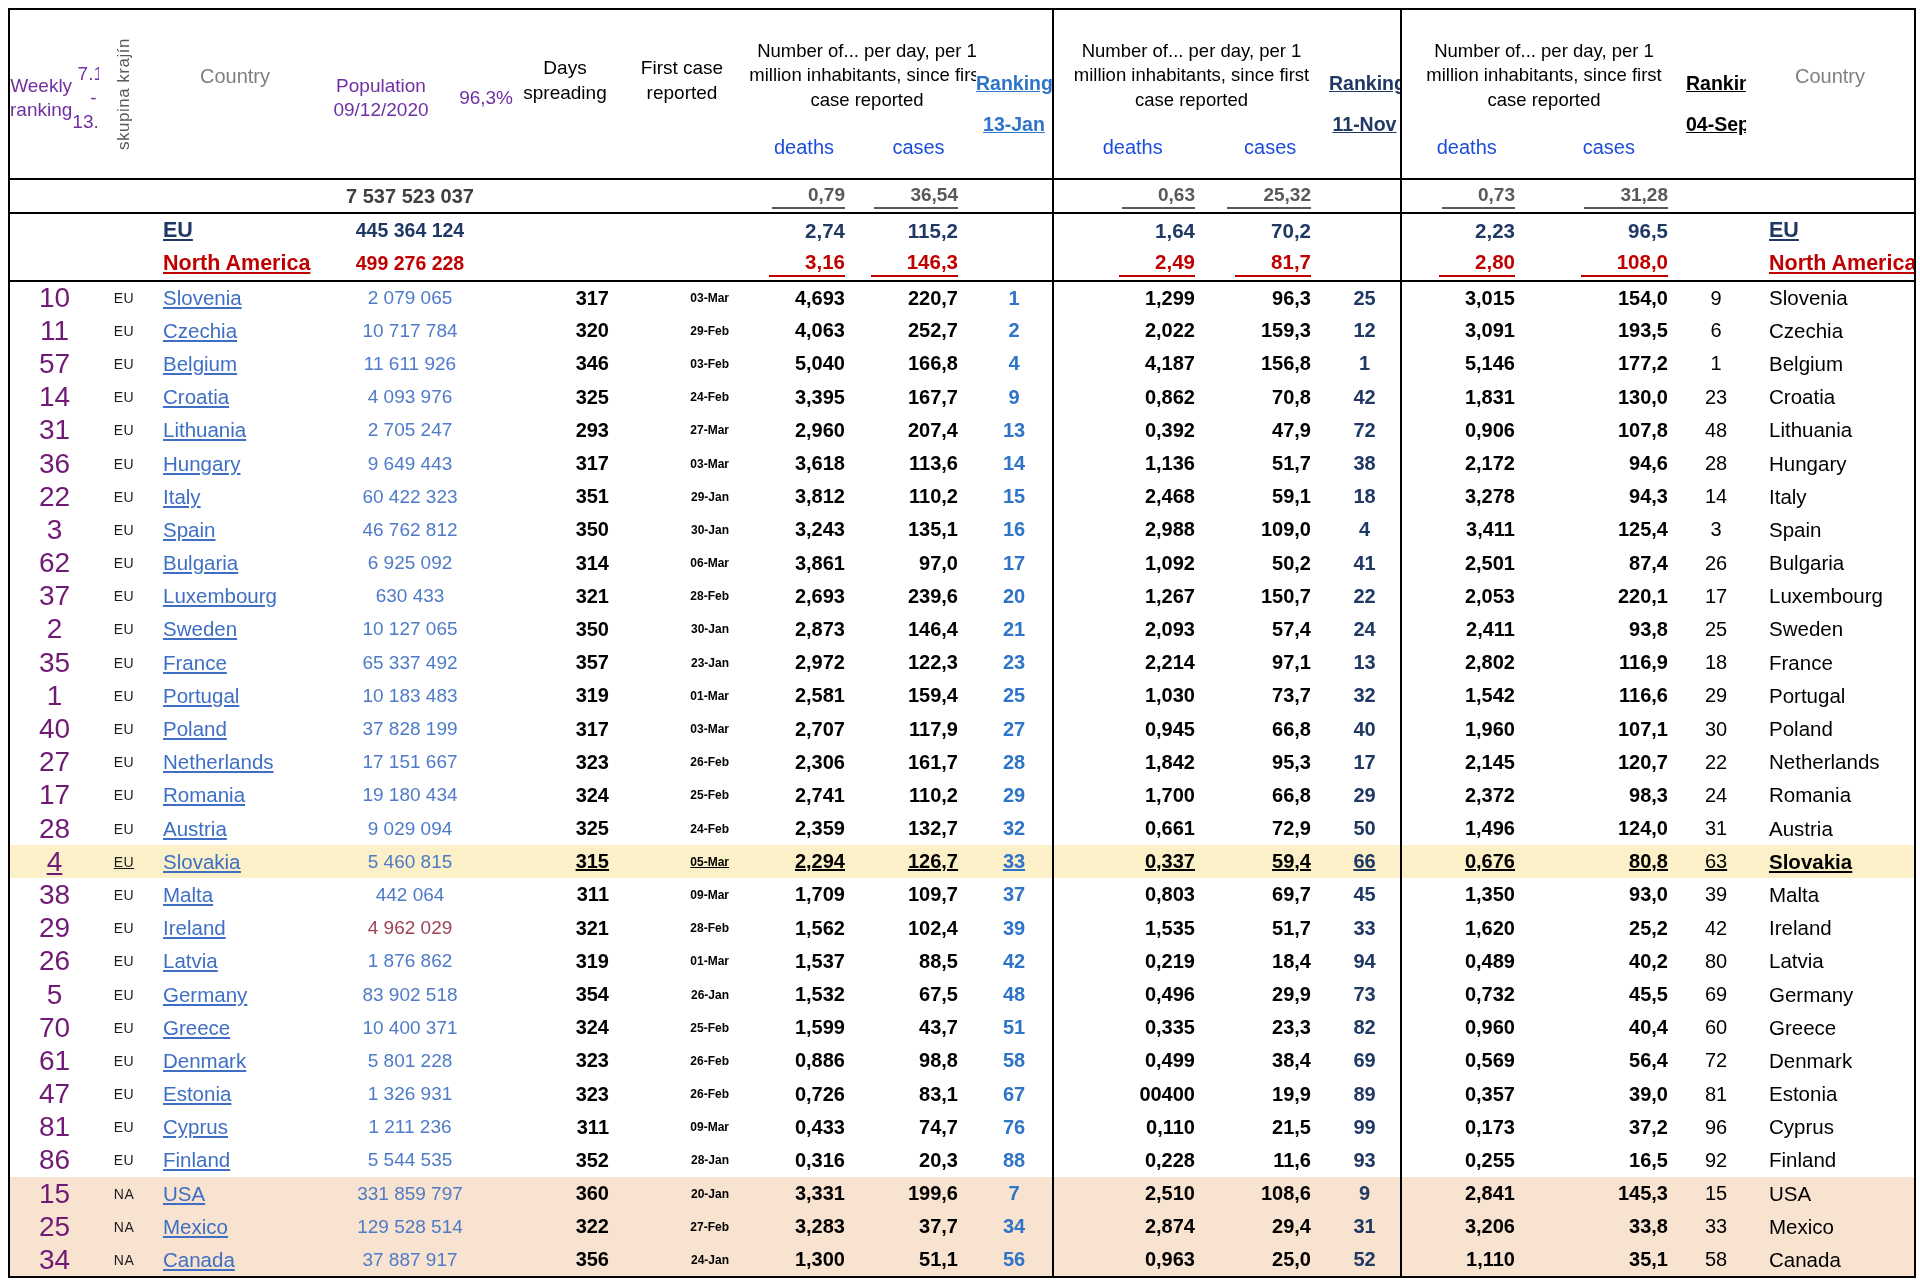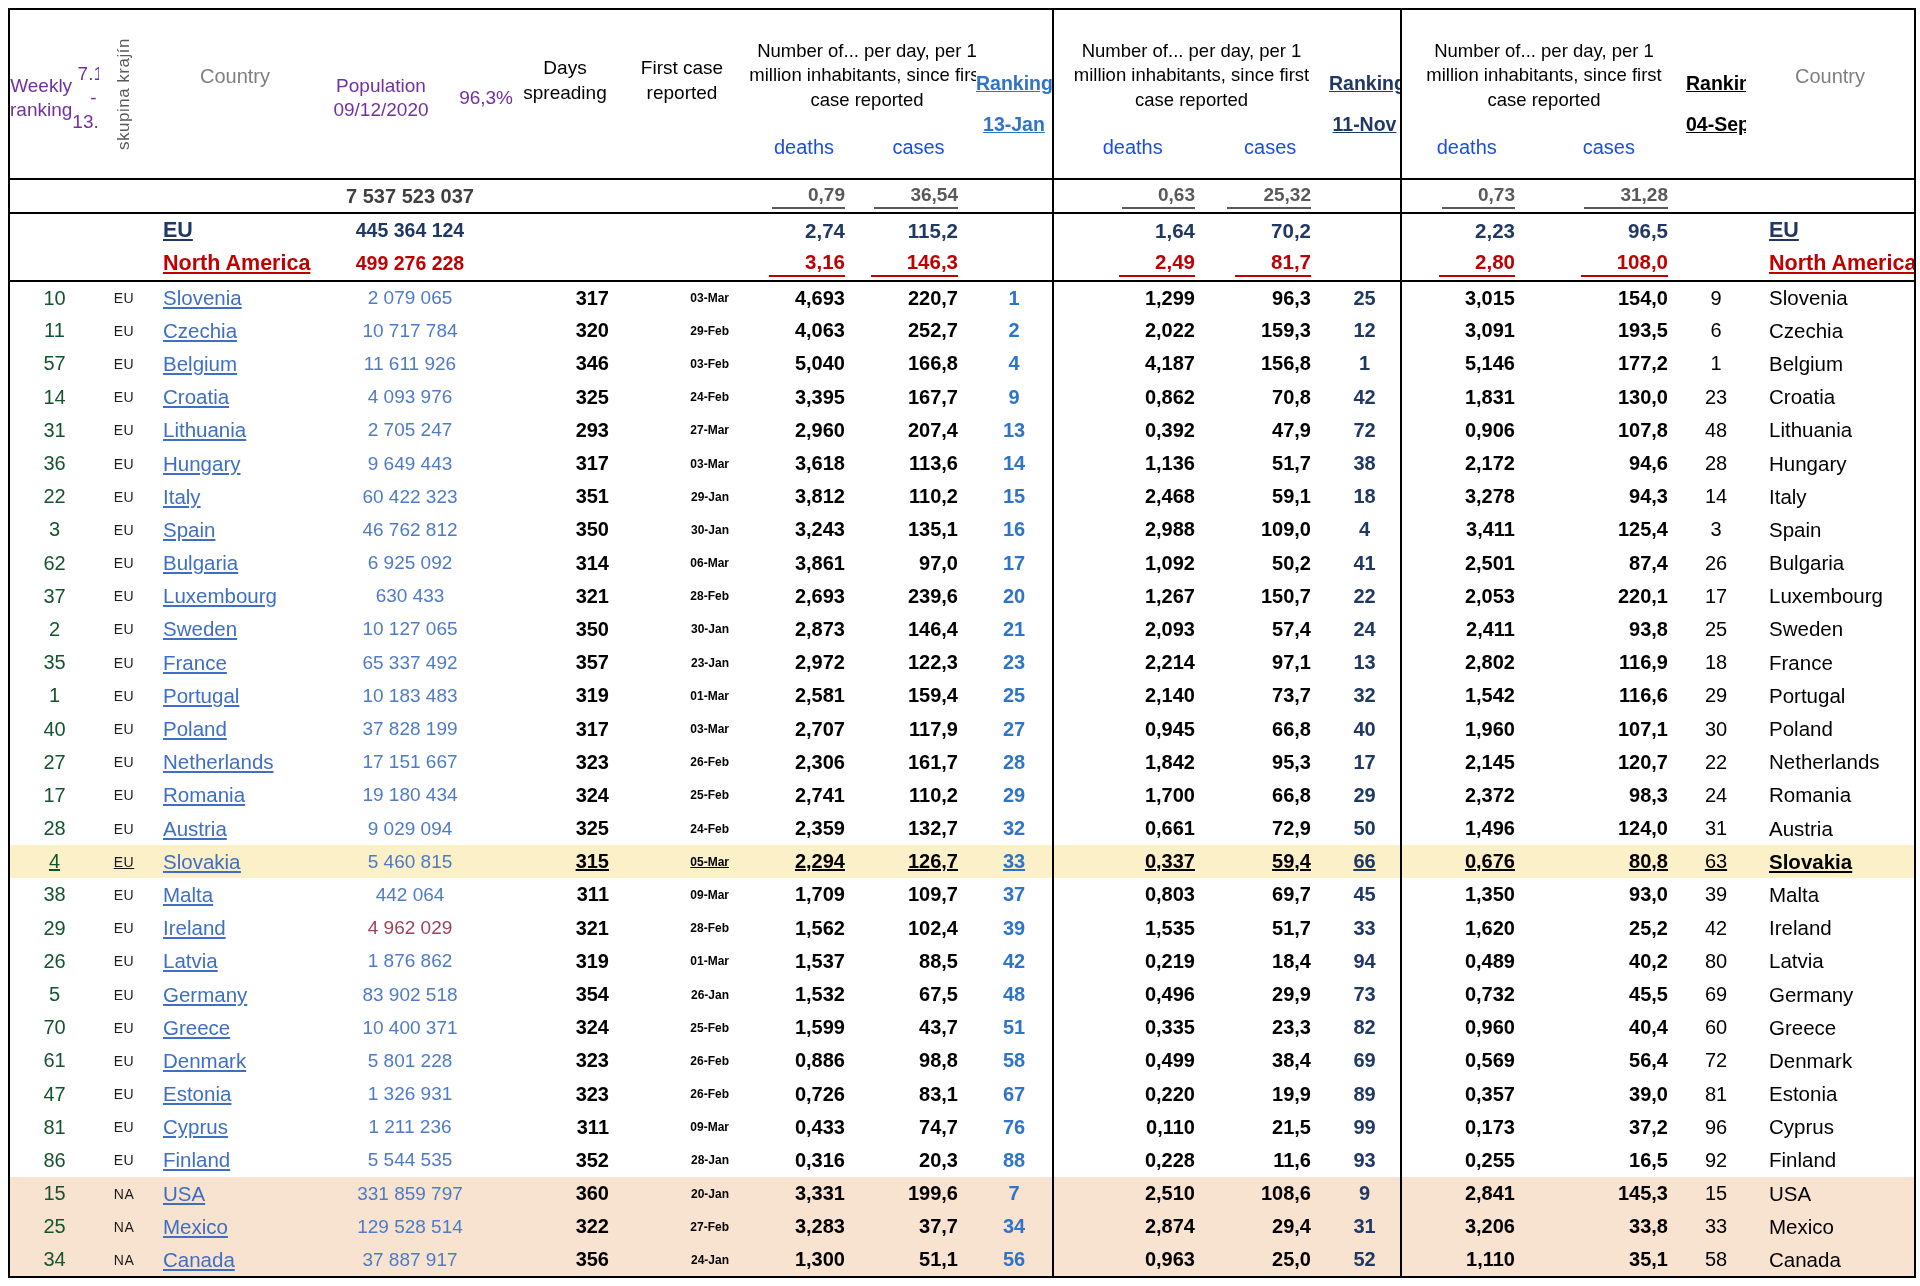--- a/index.html
+++ b/index.html
@@ -27,21 +27,21 @@
   
   tr.world{height:34px;} tr.world td{border-bottom:2px solid #000;color:#595959;font-weight:700;font-size:19px;}
   tr.eu-sum{height:34px;} tr.na-sum{height:34px;} tr.na-sum td{border-bottom:2.5px solid #000;}
   .navy{color:#1F3864;} .red{color:#C00000;}
   .grp-label{font-weight:700;font-size:21.5px;text-decoration:underline;cursor:pointer;}
   .sum-num{font-weight:700;font-size:20.5px;}
   .acct{display:inline-block;border-bottom:2px solid currentColor;padding-left:36px;padding-bottom:1px;}
   .w-pop{color:#404040;font-weight:700;font-size:20px;}
   
   tbody tr.r{height:33.2px;}
-  .c-rank{text-align:center;color:#14532d;font-size:20px;}
+  .c-rank{text-align:center;color:#701a75;font-size:28px;}
   .c-group{text-align:center;font-size:14px;color:#1a1a1a;letter-spacing:.5px;}
   .c-country{padding-left:14px !important;font-size:20.5px;}
   .link{color:#3E6FC4;text-decoration:underline;cursor:pointer;}
   .c-pop{text-align:center;padding-right:14px !important;color:#4E7BC8;font-size:19px;}
   .pop-muted{color:#9C4356;}
   .c-days{text-align:right;padding-right:8px !important;font-weight:700;font-size:20px;}
   .c-date{text-align:right;padding-right:18px !important;font-weight:700;font-size:12px;}
   .c-d{text-align:right;padding-right:16px !important;font-weight:700;font-size:20px;}
   .c-c{text-align:right;padding-right:18px !important;font-weight:700;font-size:20px;}
   .c-r{text-align:center;font-size:20px;font-weight:700;}
@@ -413,21 +413,21 @@
       <tr class="r">
         <td class="c-rank">1</td>
         <td class="c-group">EU</td>
         <td class="c-country"><span class="link">Portugal</span></td>
         <td class="c-pop">10 183 483</td>
         <td class="c-days">319</td>
         <td class="c-date">01-Mar</td>
         <td class="c-d">2,581</td>
         <td class="c-c">159,4</td>
         <td class="c-r r1">25</td>
-        <td class="c-d divL">2,140</td>
+        <td class="c-d divL">1,030</td>
         <td class="c-c">73,7</td>
         <td class="c-r r2">32</td>
         <td class="c-d divL">1,542</td>
         <td class="c-c">116,6</td>
         <td class="c-r r3">29</td>
         <td class="c-rc">Portugal</td>
       </tr>
       <tr class="r">
         <td class="c-rank">40</td>
         <td class="c-group">EU</td>
@@ -629,21 +629,21 @@
       <tr class="r">
         <td class="c-rank">47</td>
         <td class="c-group">EU</td>
         <td class="c-country"><span class="link">Estonia</span></td>
         <td class="c-pop">1 326 931</td>
         <td class="c-days">323</td>
         <td class="c-date">26-Feb</td>
         <td class="c-d">0,726</td>
         <td class="c-c">83,1</td>
         <td class="c-r r1">67</td>
-        <td class="c-d divL">0,220</td>
+        <td class="c-d divL">00400</td>
         <td class="c-c">19,9</td>
         <td class="c-r r2">89</td>
         <td class="c-d divL">0,357</td>
         <td class="c-c">39,0</td>
         <td class="c-r r3">81</td>
         <td class="c-rc">Estonia</td>
       </tr>
       <tr class="r">
         <td class="c-rank">81</td>
         <td class="c-group">EU</td>

